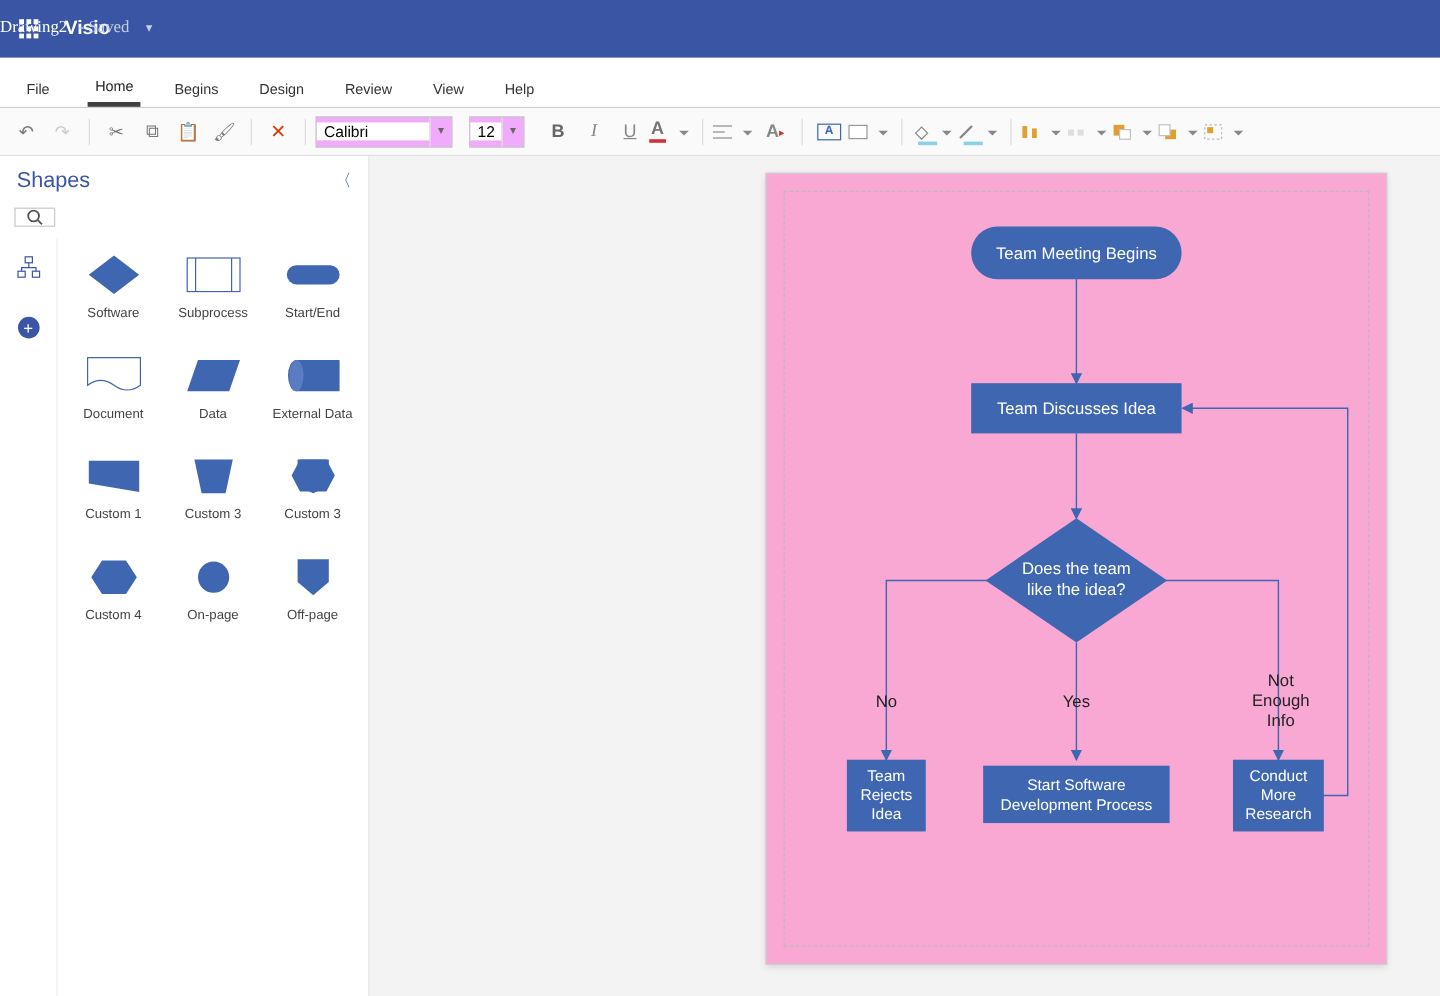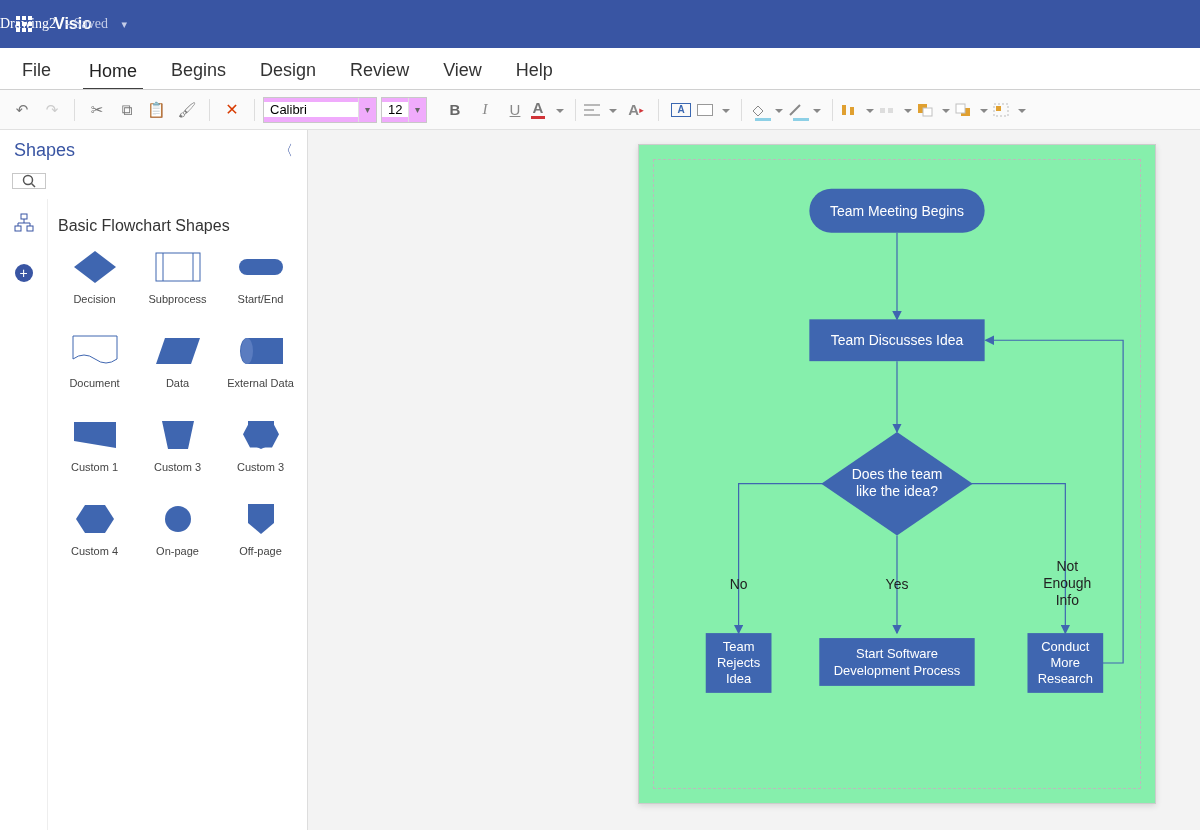--- a/index.html
+++ b/index.html
@@ -51,25 +51,25 @@
   .tabstrip {
     height: 42px;
     border-bottom: 1px solid #d0d0d0;
     display: flex;
     align-items: flex-end;
     padding-left: 12px;
     gap: 22px;
   }
   .tab {
     padding: 10px 6px 8px 6px;
-    font-size: 18px;
+    font-size: 12px;
     color: #333;
     cursor: pointer;
   }
-  .tab.active { border-bottom: 1px solid #404040; color:#222;font-weight:400; padding-bottom:6px;}
+  .tab.active { border-bottom: 4px solid #404040; color:#222;font-weight:400; padding-bottom:6px;}
   .tab:first-child { padding-left:10px; padding-right:10px;}
 
   
   .ribbon {
     height: 40px;
     border-bottom: 1px solid #e1e1e1;
     background: #fafafa;
     display: flex;
     align-items: center;
     padding: 0 8px;
@@ -136,21 +136,21 @@
   .shape-grid { display:grid; grid-template-columns: repeat(3, 1fr); gap:6px; }
   .cell { display:flex; flex-direction:column; align-items:center; justify-content:flex-start; height:78px; cursor:grab;}
   .thumb { width:54px; height:40px; display:flex; align-items:center; justify-content:center;}
   .cell .lbl { font-size:11px; color:#444; text-align:center; margin-top:6px;}
   .sh-fill { fill:#3f66b0; }
   .sh-stroke { stroke:#3f66b0; fill:none; }
   
   
   .canvas-area { flex:1; background:#f3f3f3; position:relative; }
   .page {
-    position:absolute; left:330px; top:14px; width:518px; height:660px; background:#86efac;
+    position:absolute; left:330px; top:14px; width:518px; height:660px; background:#f9a8d4;
     border:1px solid #ccc; box-shadow:0 2px 6px rgba(0,0,0,.12);
   }
   .page-inner { position:absolute; left:14px; top:14px; right:14px; bottom:14px; border:1px dashed #bbb; }
   .canvas-svg { position:absolute; inset:0; }
   .node { fill:#3f66b0; }
   .node-text { fill:#fff; font-size:14px; text-anchor:middle; }
   .edge { stroke:#3f66b0; stroke-width:1.2; fill:none; marker-end:url(#arrow);}
   .edge-lbl { font-size:14px; fill:#222; text-anchor:middle;}
 </style>
 </head>
@@ -198,21 +198,21 @@
   <div class="ricon">⧉</div>
   <div class="ricon">📋</div>
   <div class="ricon">🖌</div>
   <div class="sep"></div>
   <div class="ricon redx">✕</div>
   <div class="sep"></div>
   <div class="fontbox">
     <input value="Calibri" style="">
     <div class="dd">▾</div>
   </div>
-  <div class="fontbox sizebox" style="margin-left:2px">
+  <div class="fontbox sizebox" style="margin-left:12px">
     <input value="12" style="">
     <div class="dd">▾</div>
   </div>
   <div style="width:10px"></div>
   <div class="ricon bold">B</div>
   <div class="ricon ital">I</div>
   <div class="ricon und">U</div>
   <div class="ricon drop">
     <div class="fontcolor">
         <span style="color:#777;font-weight:600">A</span>
@@ -307,30 +307,29 @@
               <rect x="1" y="13" width="6" height="5" fill="none" stroke="#3955a3"></rect>
               <rect x="13" y="13" width="6" height="5" fill="none" stroke="#3955a3"></rect>
               <path d="M10 6 V10 M4 13 V10 H16 V13" fill="none" stroke="#3955a3"></path>
             </svg>
         </div>
         <div class="ic">
             <div class="plus-circle">+</div>
           </div>
       </div>
       <div class="stencil">
-        <div class="stencil-title">Basic Flowchart Shapes</div>
         <div class="shape-grid">
 
           <div class="cell">
               <div class="thumb">
                 <svg width="44" height="34">
                   <polygon points="22,1 43,17 22,33 1,17" class="sh-fill"></polygon>
                 </svg>
               </div>
-              <div class="lbl">Decision</div>
+              <div class="lbl">Software</div>
             </div>
           <div class="cell">
               <div class="thumb">
                 <svg width="46" height="30">
                   <rect x="1" y="1" width="44" height="28" class="sh-stroke"></rect>
                   <line x1="8" y1="1" x2="8" y2="29" stroke="#3f66b0"></line>
                   <line x1="38" y1="1" x2="38" y2="29" stroke="#3f66b0"></line>
                 </svg>
               </div>
               <div class="lbl">Subprocess</div>

